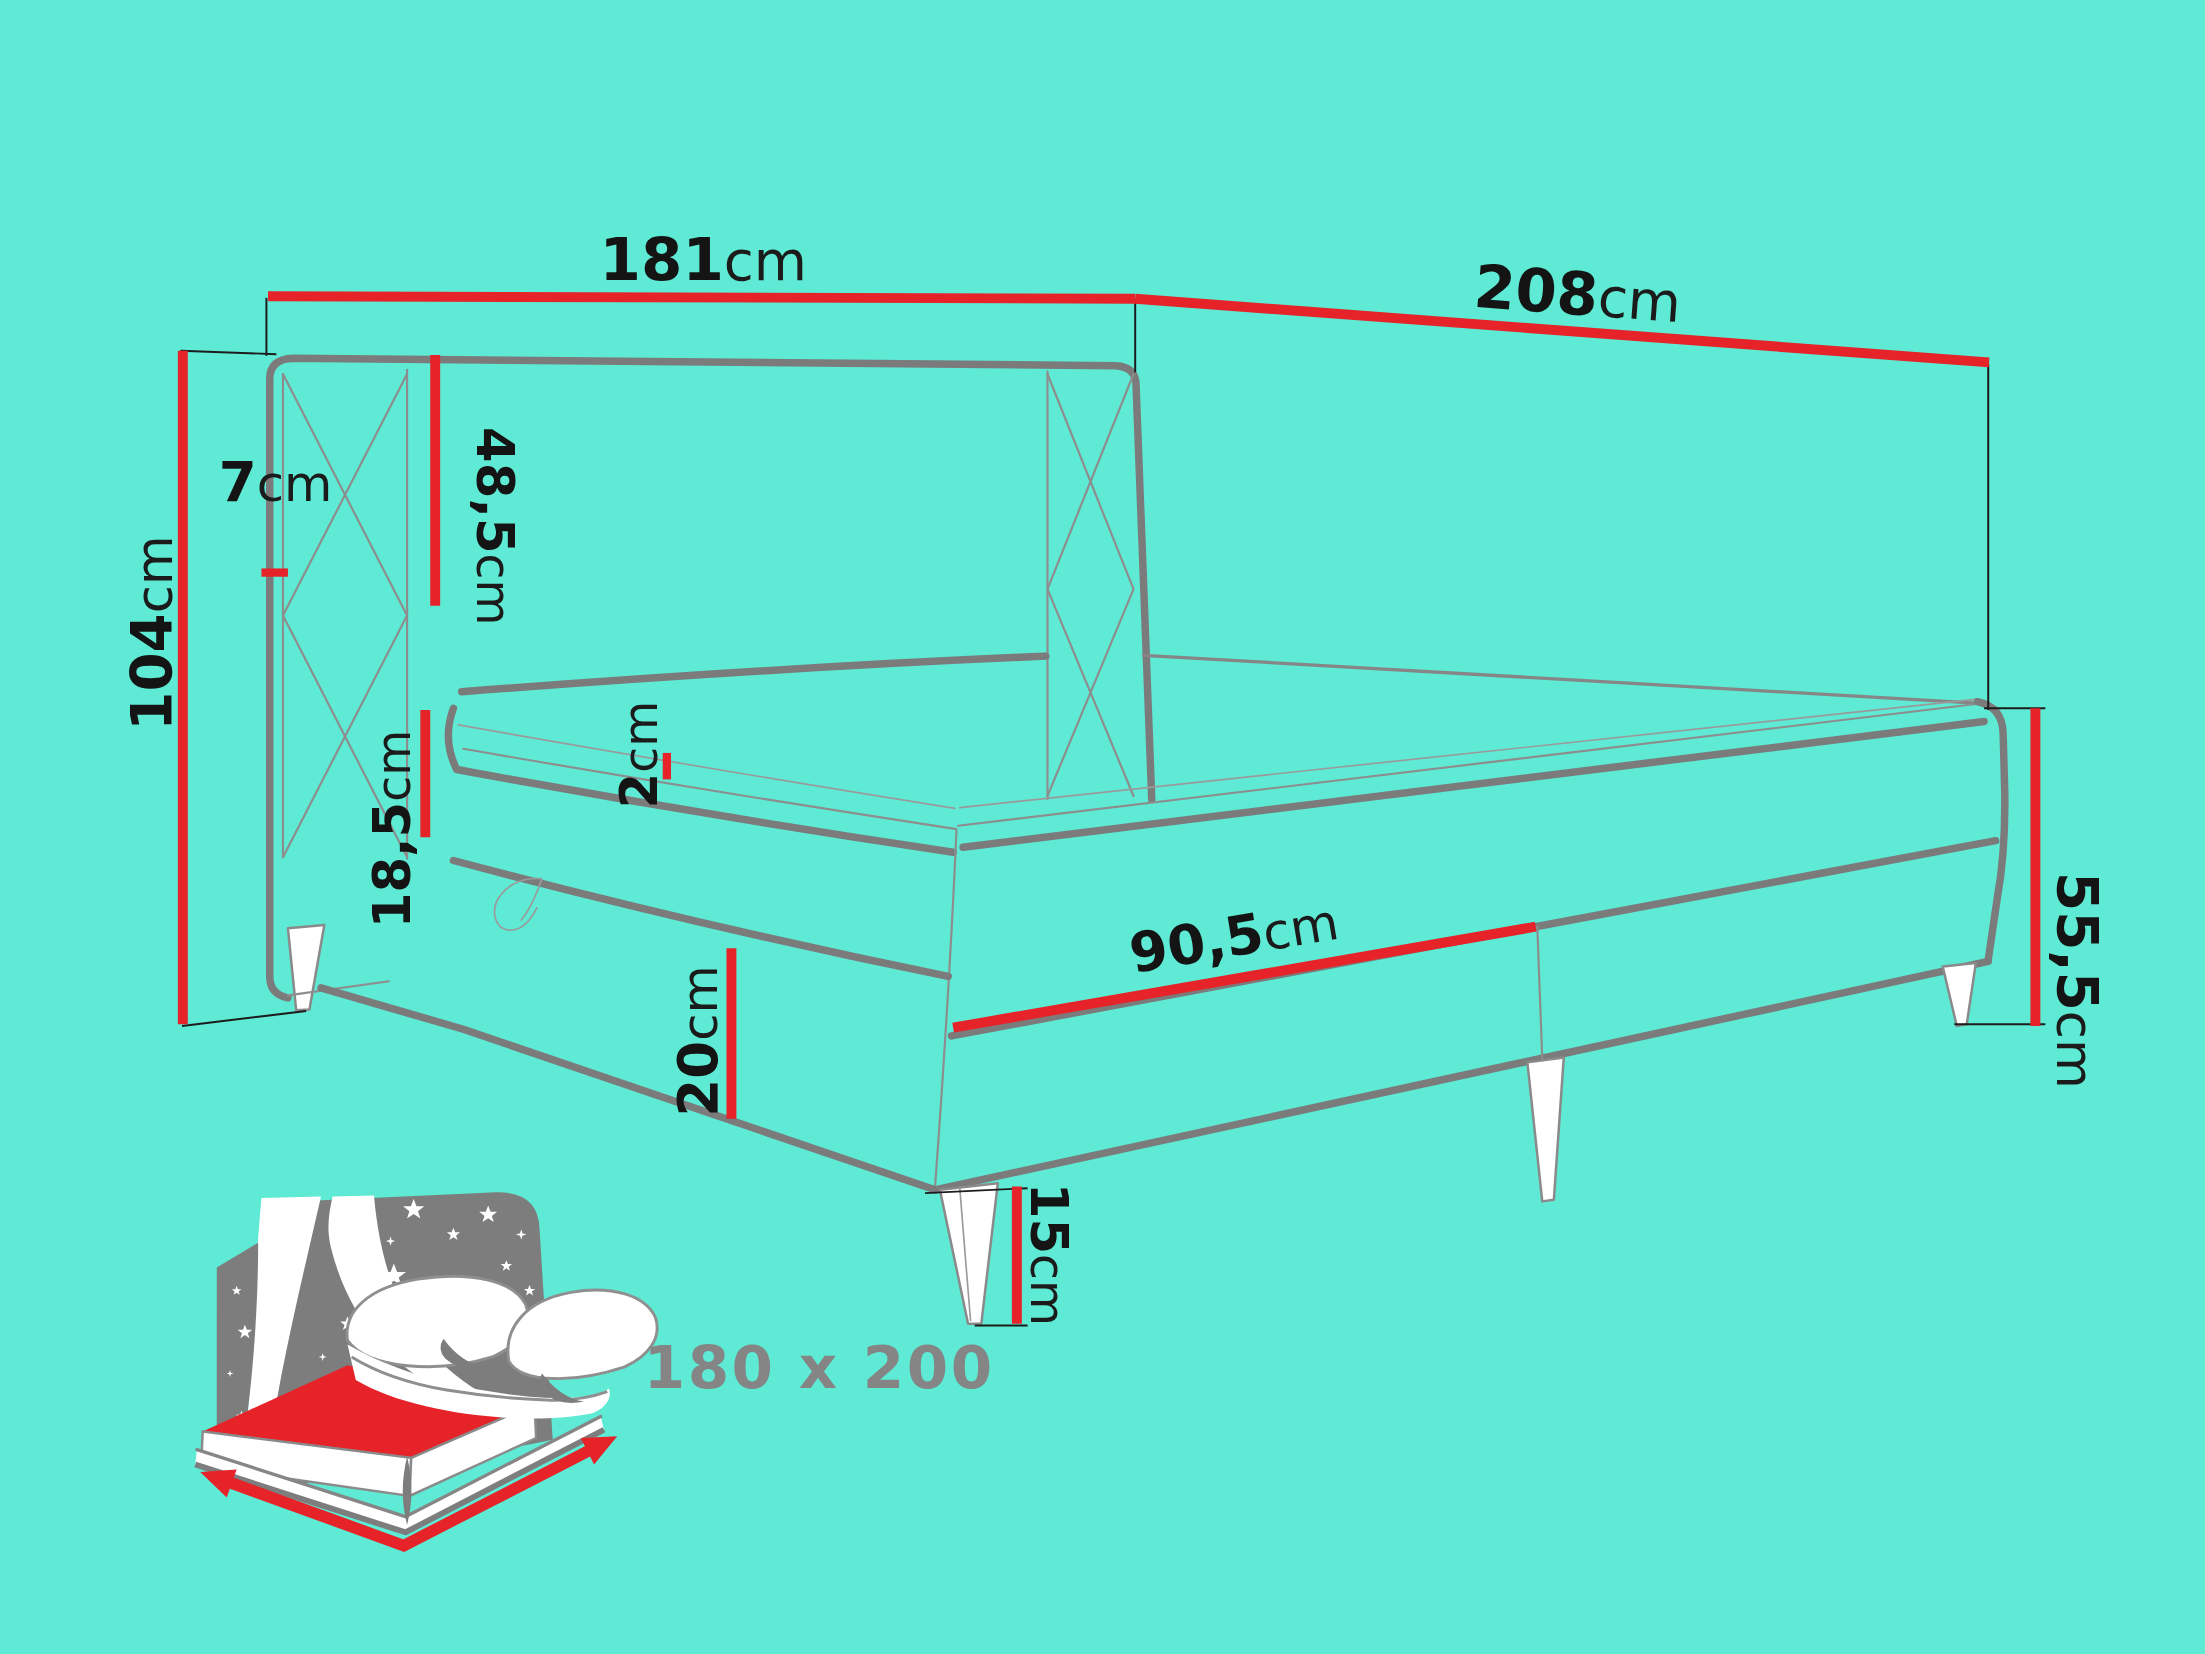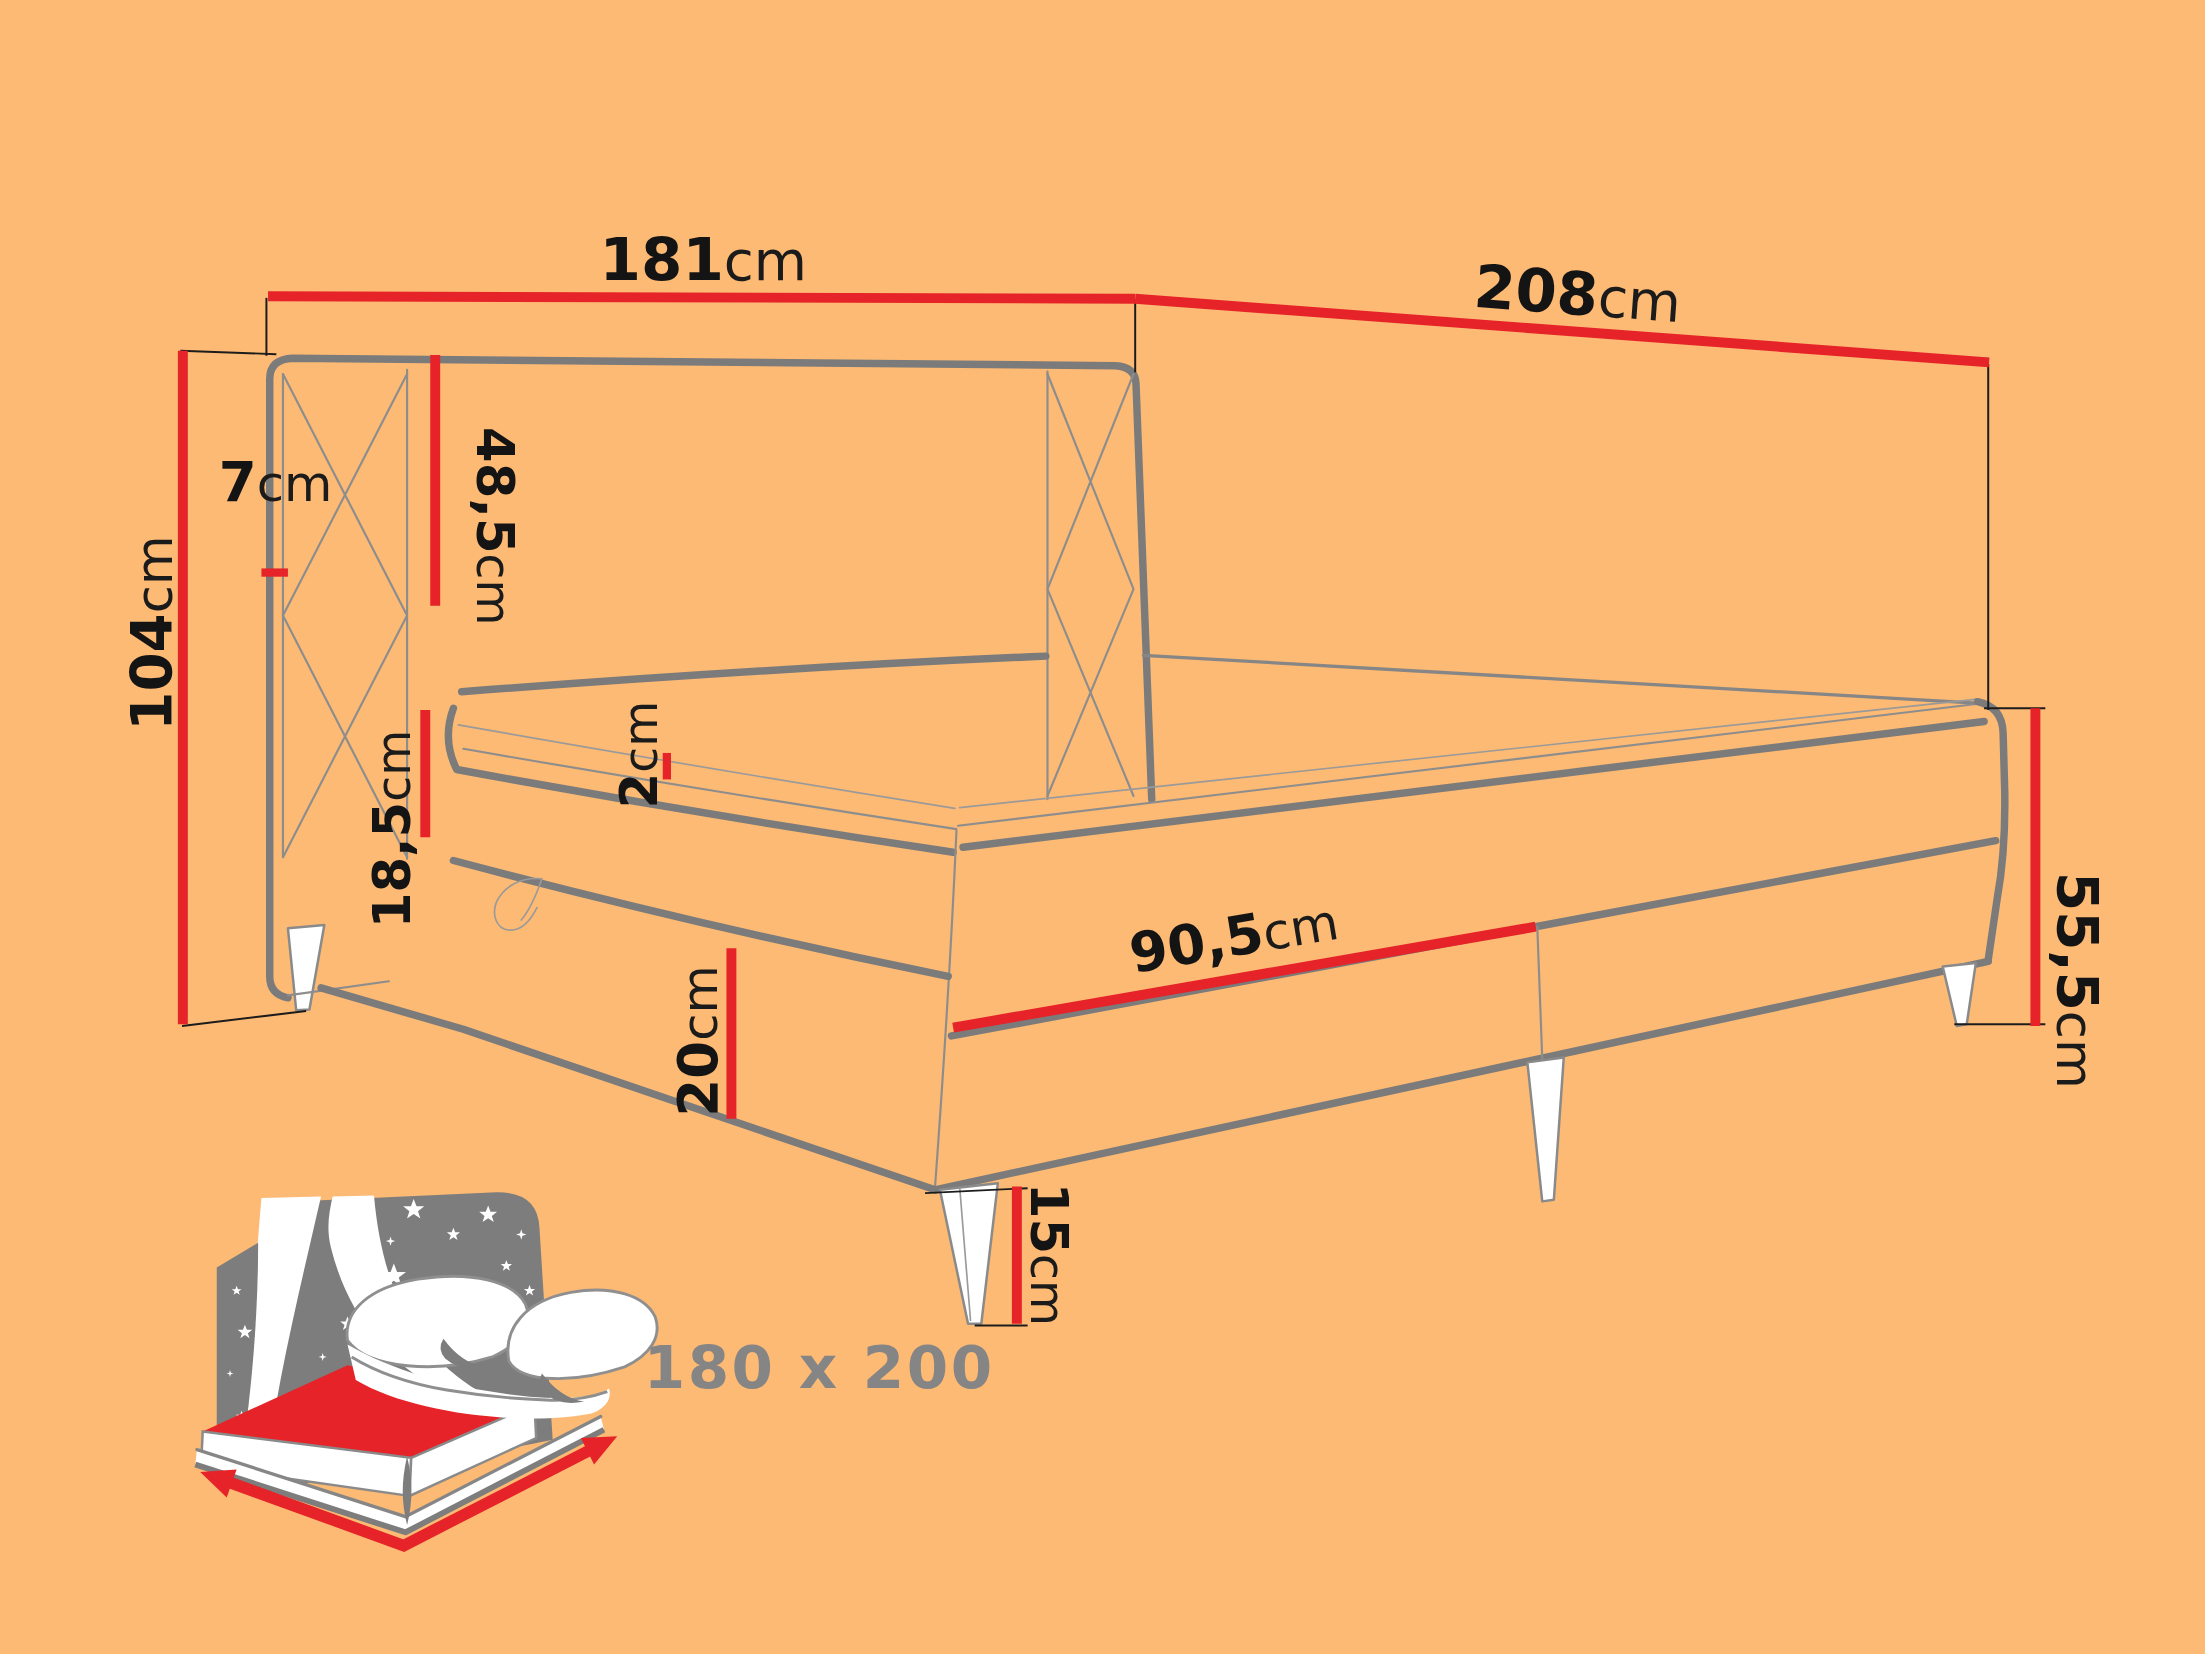--- a/index.html
+++ b/index.html
@@ -1,17 +1,17 @@
 <!DOCTYPE html>
 <html style="font-size:13.2px"><head>
 <meta charset="utf-8">
 <style>
   html,body{margin:0;padding:0;background:#ffffff;}
   body{font-family:"DejaVu Sans", sans-serif;}
-  .stage{position:relative;width:2205px;height:1654px;background:#fdba74;overflow:hidden;}
+  .stage{position:relative;width:2205px;height:1654px;background:#5eead4;overflow:hidden;}
   svg{display:block;}
   
   .dim-num{font-family:"DejaVu Sans",sans-serif;font-weight:bold;fill:#141414;}
   .dim-unit{font-family:"DejaVu Sans",sans-serif;font-weight:normal;fill:#1b1b1b;}
   .icon-label{font-family:"DejaVu Sans",sans-serif;font-weight:bold;fill:#858585;letter-spacing:3px;}
   
   .g-thick{stroke:#7b7b7b;stroke-width:9;fill:none;stroke-linecap:round;stroke-linejoin:round;}
   .g-med{stroke:#868686;stroke-width:4;fill:none;stroke-linecap:round;}
   .g-thin{stroke:#8d8d8d;stroke-width:2.6;fill:none;stroke-linecap:round;}
   .g-hair{stroke:#9a9a9a;stroke-width:2;fill:none;stroke-linecap:round;}

